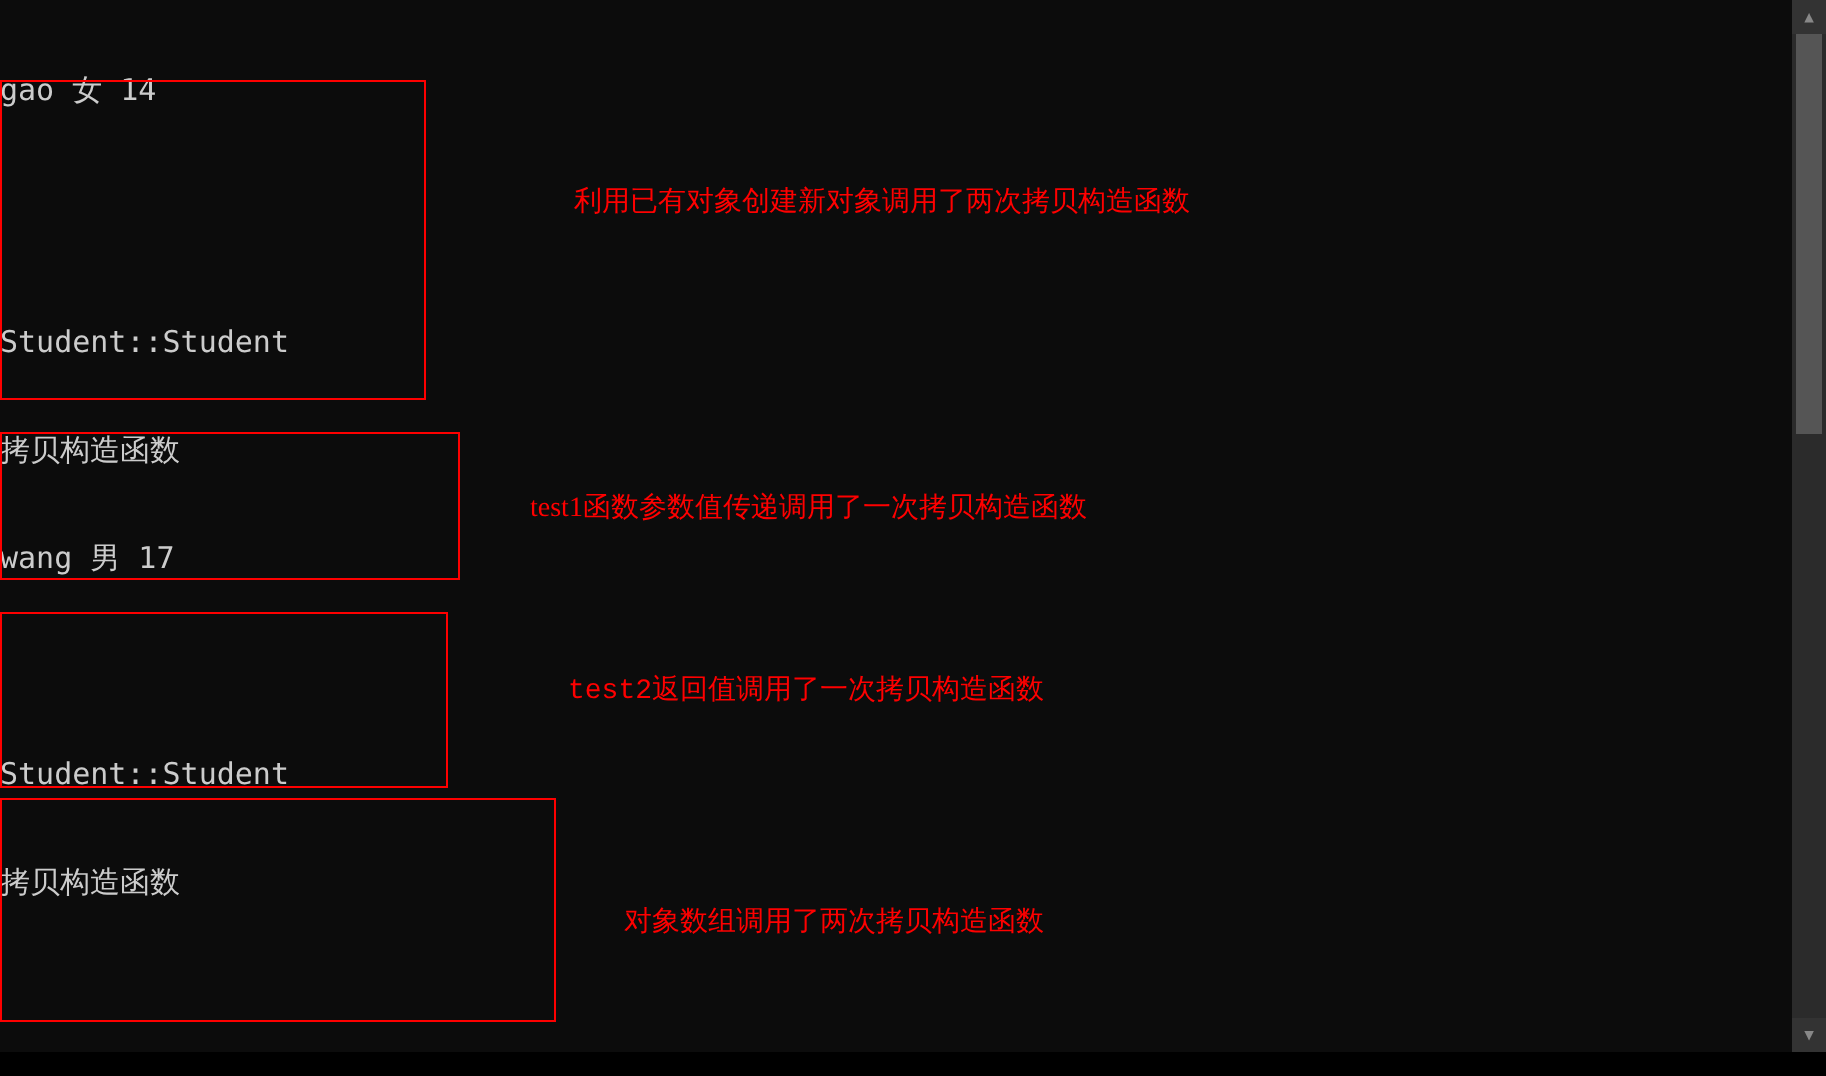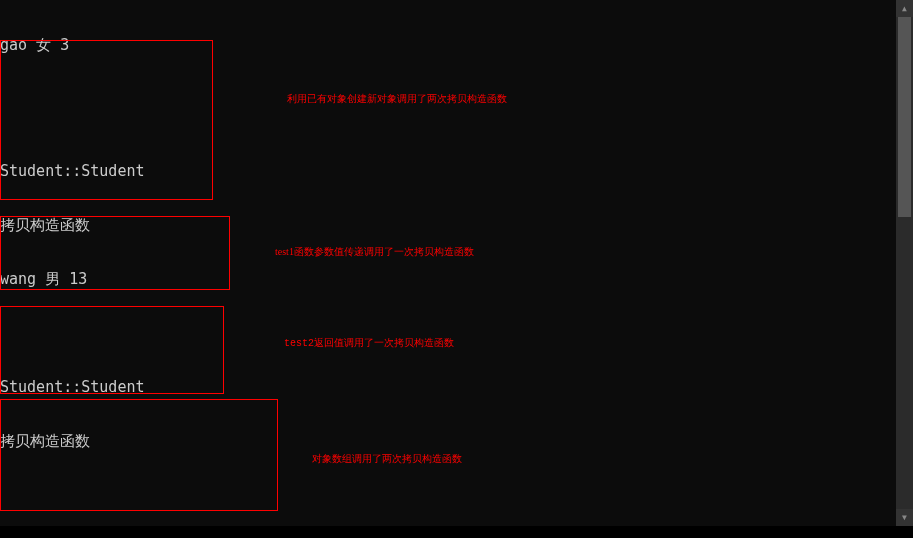--- a/index.html
+++ b/index.html
@@ -30,21 +30,21 @@
       height: 18px;
     }
     .red-box {
       position: absolute;
       border: 1px solid #ff0000;
       pointer-events: none;
     }
     .annotation {
       position: absolute;
       color: #ff0000;
-      font-size: 10px;
+      font-size: 14px;
       font-family: "SimSun", "NSimSun", serif;
       white-space: nowrap;
     }
     .bottom-black {
       position: absolute;
       left: 0;
       right: 0;
       bottom: 0;
       height: 12px;
       background: #000;
@@ -89,26 +89,26 @@
       left: 2px;
       width: 13px;
       height: 200px;
       background: #555;
     }
   </style>
 </head>
 <body>
 
 <div class="console">
-  <div class="line">gao 女 3</div>
+  <div class="line">gao 女 14</div>
   <div class="empty-line"></div>
 
   <div class="line">Student::Student</div>
   <div class="line">拷贝构造函数</div>
-  <div class="line">wang 男 13</div>
+  <div class="line">wang 男 17</div>
   <div class="empty-line"></div>
   <div class="line">Student::Student</div>
   <div class="line">拷贝构造函数</div>
   
   
   
 
   
   
   
@@ -127,21 +127,21 @@
   
   
 </div>
 
 <div class="red-box" style="top:40px;left:0;width:213px;height:160px;"></div>
 <div class="red-box" style="top:216px;left:0;width:230px;height:74px;"></div>
 <div class="red-box" style="top:306px;left:0;width:224px;height:88px;"></div>
 <div class="red-box" style="top:399px;left:0;width:278px;height:112px;"></div>
 
 <div class="annotation" style="top:92px;left:287px;">利用已有对象创建新对象调用了两次拷贝构造函数</div>
-<div class="annotation" style="top:245px;left:275px;">test1函数参数值传递调用了一次拷贝构造函数</div>
+<div class="annotation" style="top:245px;left:265px;">test1函数参数值传递调用了一次拷贝构造函数</div>
 <div class="annotation" style="top:336px;left:284px;font-family:Liberation Mono, monospace;">test2返回值调用了一次拷贝构造函数</div>
 <div class="annotation" style="top:452px;left:312px;">对象数组调用了两次拷贝构造函数</div>
 
 <div class="bottom-black"></div>
 
 <div class="scrollbar">
   <div class="scroll-up">▲</div>
   <div class="scroll-thumb"></div>
   <div class="scroll-down">▼</div>
 </div>

